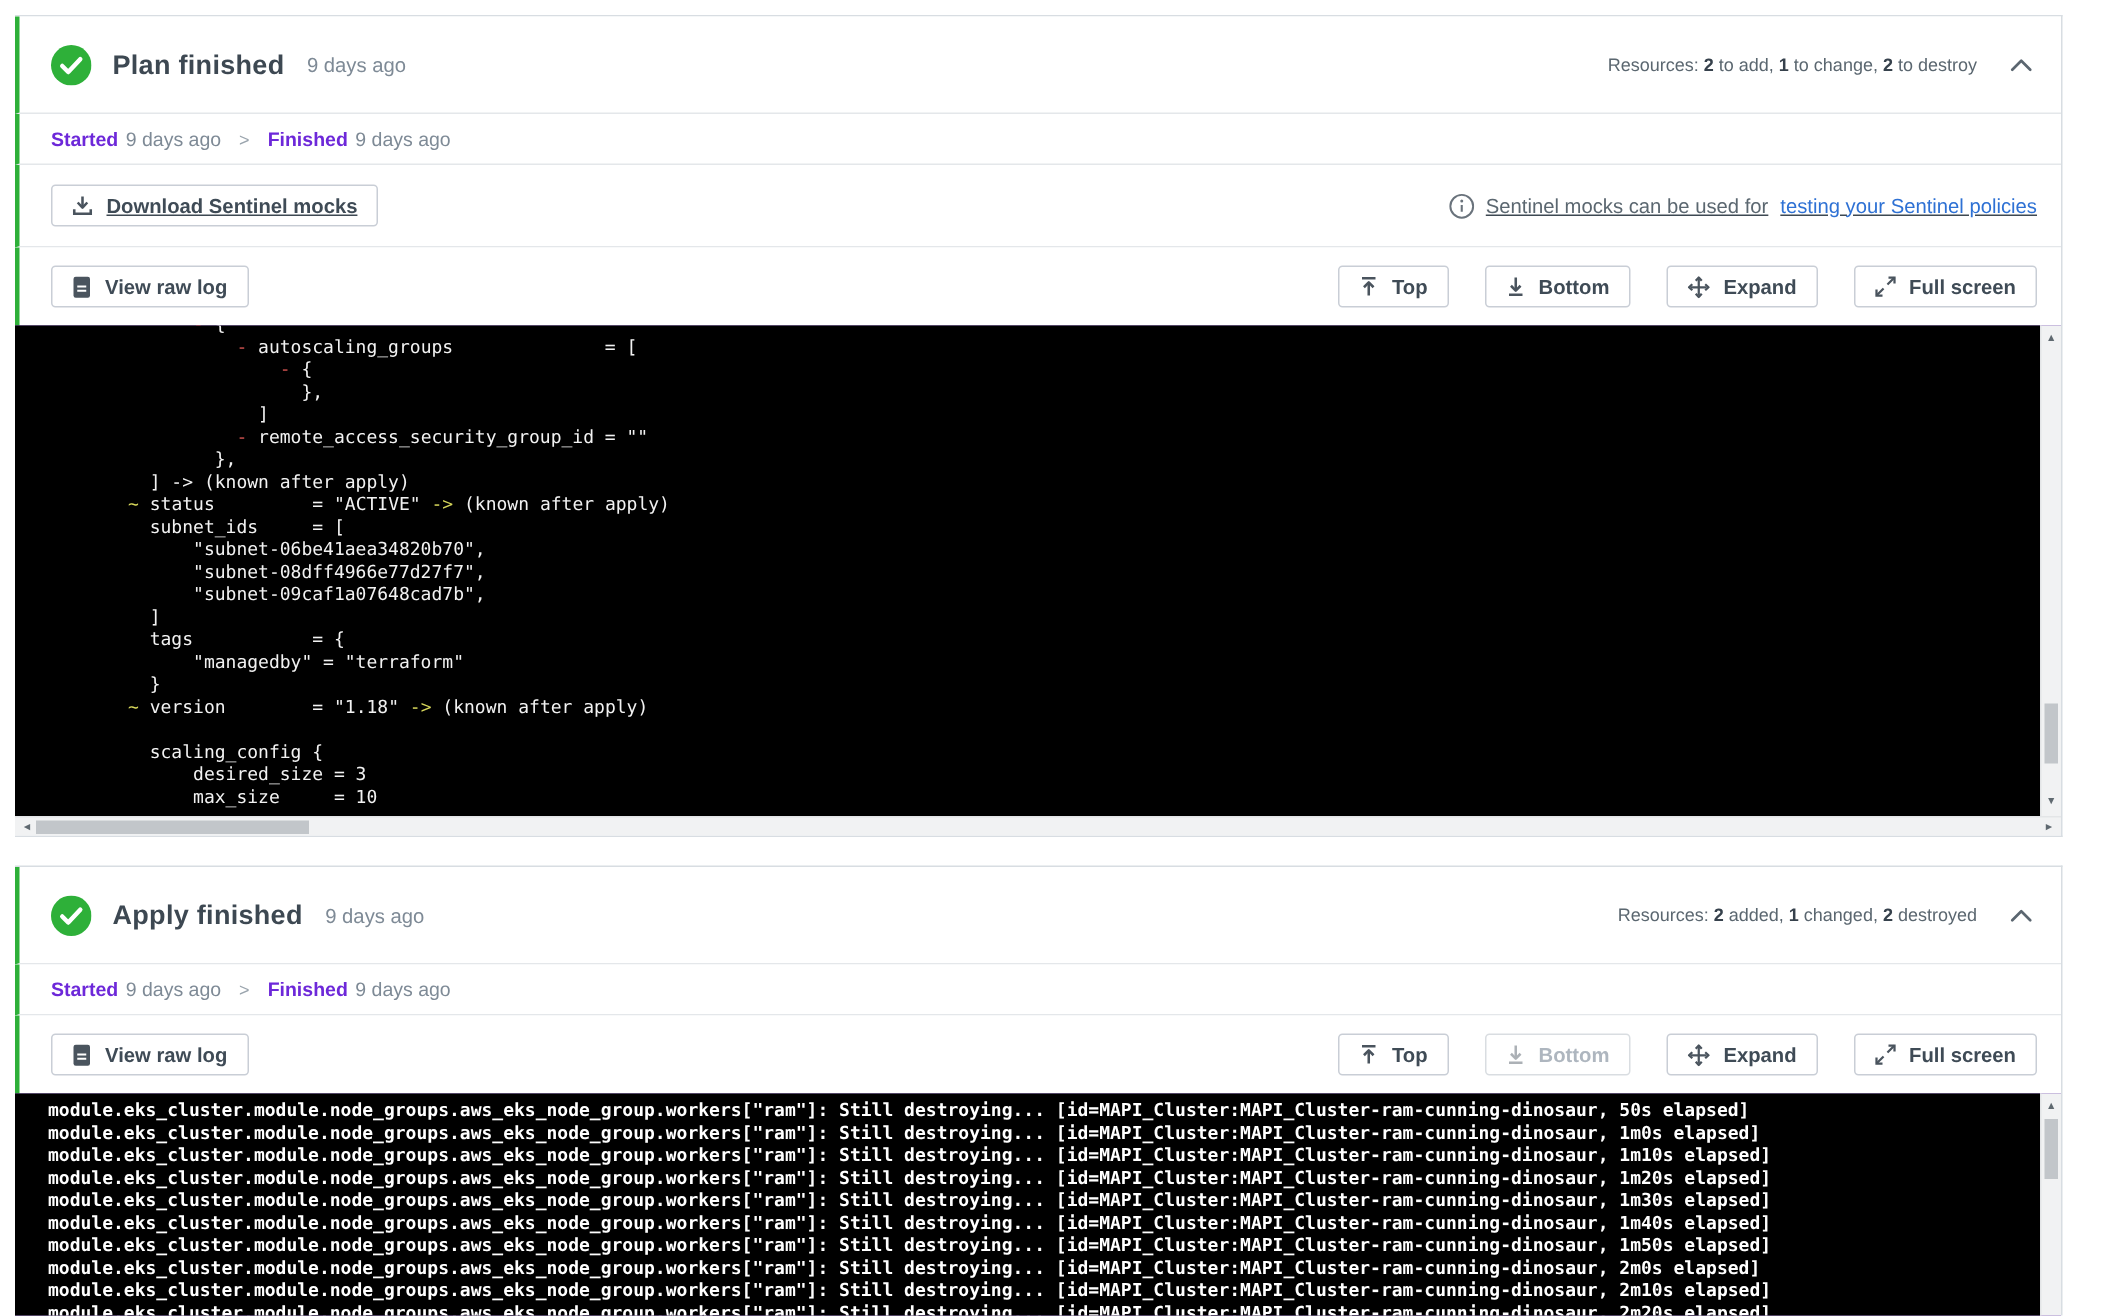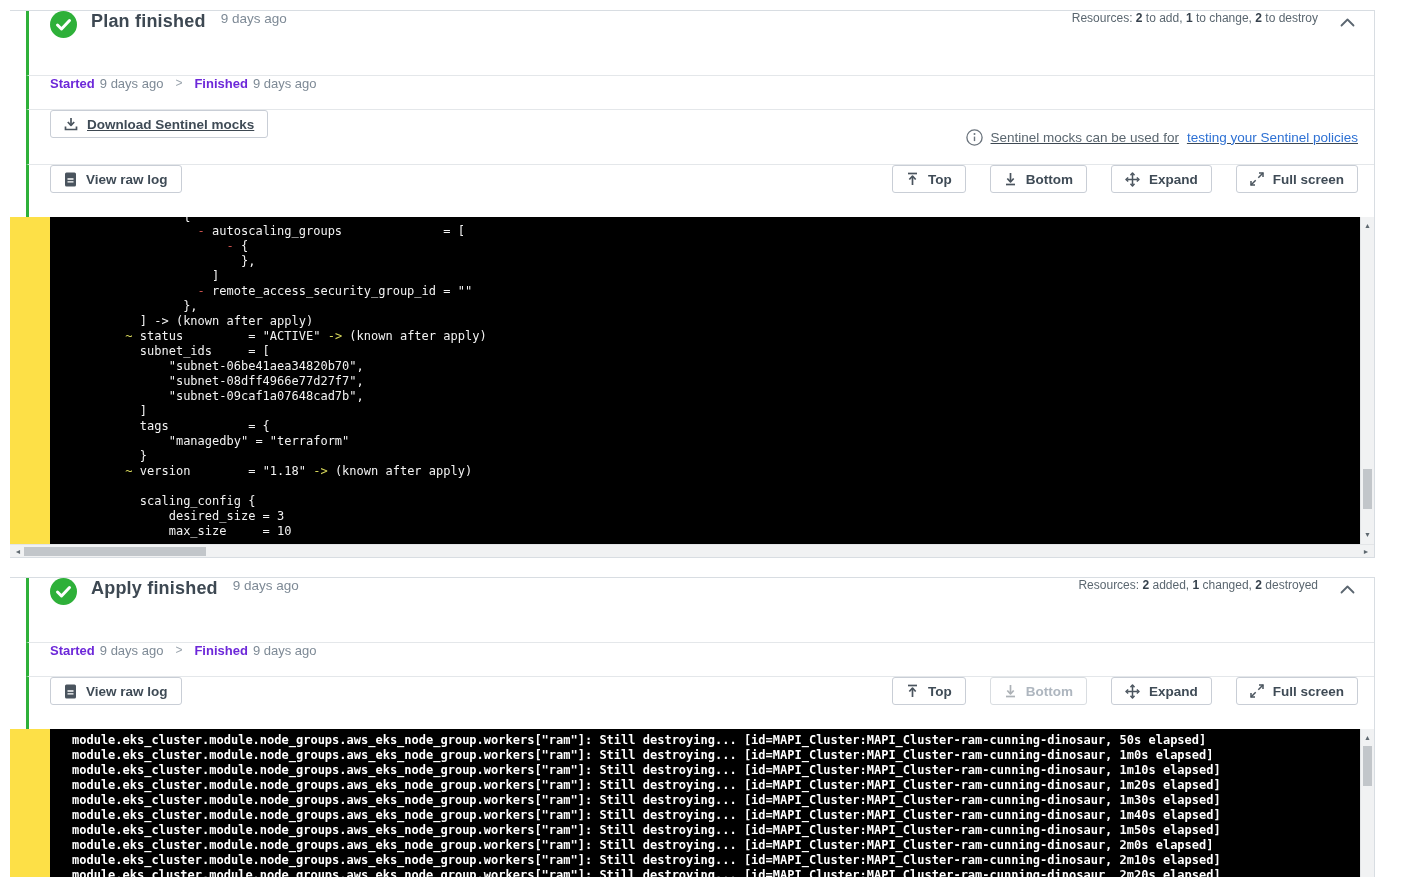--- a/index.html
+++ b/index.html
@@ -2,22 +2,22 @@
 <html><head>
 <meta charset="utf-8">
 <style>
   * { box-sizing: border-box; margin: 0; padding: 0; }
   html,body { width:1405px; height:877px; overflow:hidden; background:#fff;
     font-family:"Liberation Sans", sans-serif; color:#3d4852; }
   .card { margin-left:10px; width:1365px; background:#fff;
     border:1px solid #d8dde2; border-left:none; }
   #plan-card { margin-top:10px; }
   #apply-card { margin-top:19px; border-bottom:none; }
-  .row { display:flex; border-left:3px solid #2eb039;
-    border-bottom:1px solid #e4e7ea; padding:0 16px 0 21px; background:#fff;margin-left:16px; }
+  .row { display:flex; align-items:center; border-left:3px solid #2eb039;
+    border-bottom:1px solid #e4e7ea; padding:0 16px 0 21px; background:#fff; }
   .row-header { height:65px; }
   .check-badge { width:27px; height:27px; flex:0 0 27px; margin-right:14px; }
   .card-title { font-size:18px; font-weight:700; color:#3d4852; letter-spacing:.2px; }
   .time-ago { font-size:13.5px; color:#7e8a96; margin-left:15px; }
   .spacer { flex:1; }
   .resources { font-size:12px; color:#5b6770; white-space:pre-wrap; }
   .resources b { color:#36414c; font-weight:700; }
   .chevron-btn { margin-left:18px; width:22px; height:22px; display:flex;
     align-items:center; justify-content:center; cursor:pointer; background:none; border:none; }
   .row-meta { height:34px; font-size:13px; color:#7e8a96; }
@@ -30,21 +30,21 @@
     border:1px solid #c9ced6; border-radius:3px; padding:0 13px; height:28px;
     font-size:13.5px; font-weight:600; color:#3f4b56; cursor:pointer;
     font-family:"Liberation Sans", sans-serif; }
   .btn svg { flex:0 0 auto; }
   .btn.disabled { color:#aeb6bf; border-color:#d9dde1; cursor:default; }
   .btn.disabled svg { opacity:.45; }
   .btn-group { display:flex; gap:24px; margin-left:auto; }
   .sentinel-note { margin-left:auto; display:flex; align-items:center; gap:8px;
     font-size:13.5px; color:#5b6770; }
   .sentinel-note a { color:#2e71d4; text-decoration:none; }
-  .console-wrap { display:flex; background:#fde047;padding-left:40px; }
+  .console-wrap { display:flex; background:#4c1d95; }
   .console { flex:1; background:#000; overflow:hidden; padding-left:32px;
     font-family:"DejaVu Sans Mono","Liberation Mono",monospace;
     font-size:12px; line-height:15px; color:#f2f2f2; }
   #plan-console { height:327px; }
   #plan-console .log-inner { margin-top:-8px; }
   #apply-console { height:150px; padding-left:22px; }
   #apply-console .log-inner { margin-top:4px; font-weight:bold; color:#fff; }
   .log-line { white-space:pre; }
   .log-red { color:#c9504d; }
   .log-yellow { color:#d6d65a; }

